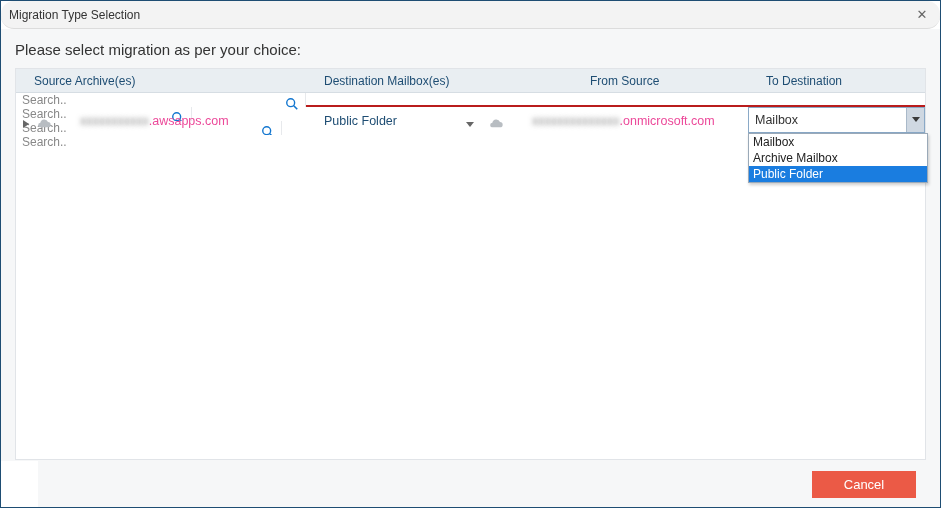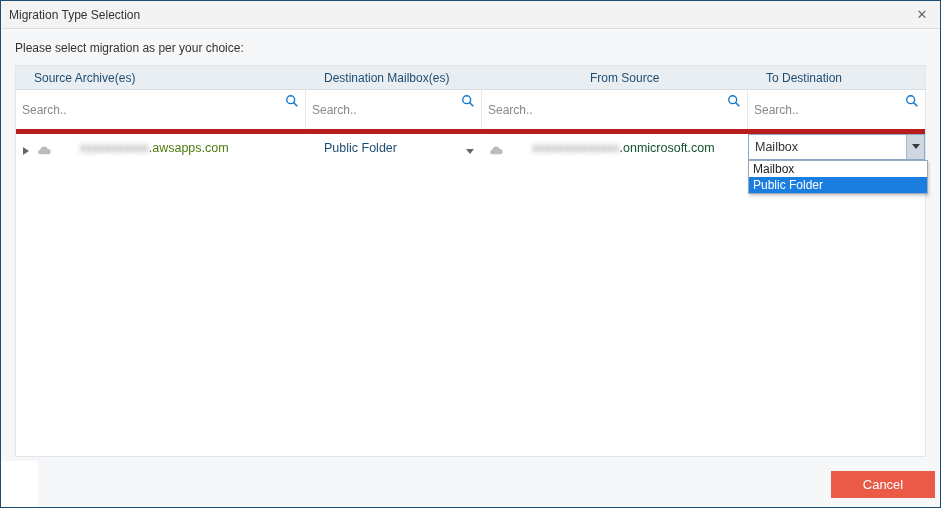--- a/index.html
+++ b/index.html
@@ -1,54 +1,54 @@
 <!DOCTYPE html>
 <html><head>
 <meta charset="utf-8">
 <style>
 * { box-sizing: border-box; margin: 0; padding: 0; font-family: "Segoe UI", Tahoma, sans-serif; }
 html, body { width: 941px; height: 508px; overflow: hidden; }
 .window { width: 941px; height: 508px; border: 1px solid #1e4d73; background: #fff; position: relative; }
-.titlebar { height: 28px; background: #f3f3f3; border-bottom: 1px solid #dcdcdc; display: flex; align-items: center; padding: 0 8px; font-size: 12px; color: #333; }
+.titlebar { height: 28px; background: #f3f3f3; border-bottom: 1px solid #dcdcdc; display: flex; align-items: center; padding: 0 8px; font-size: 12px; color: #333; border-radius: 13px; }
 .titlebar .title { flex: 1; }
 .titlebar .close { width: 20px; text-align: center; color: #666; font-size: 13px; cursor: pointer; }
 .body { padding: 12px 14px 0 14px; background: #f6f7f8; height: calc(100% - 28px - 46px); }
-.prompt { font-size: 12px; color: #333; margin-bottom: 10px; }
+.prompt { font-size: 15px; color: #333; margin-bottom: 10px; }
 .panel { background: #fff; border: 1px solid #e1e4e8; height: calc(100% - 28px); position: relative; }
 .header-row { display: flex; background: #e9eef2; border-bottom: 1px solid #d6dde3; height: 24px; }
 .col { font-size: 12px; color: #1e4d73; display: flex; align-items: center; padding-left: 18px; }
 .c1 { width: 290px; }
 .c2 { width: 176px; }
 .c3 { width: 266px; }
 .c4 { flex: 1; }
-.search-row { display: flex; border-bottom: 5px solid #b91c1c; height: 44px; }
+.search-row { display: flex; border-bottom: 2px solid #b91c1c; height: 14px; flex-direction: column; }
 .search-cell { display: flex; align-items: center; border-right: 1px solid #e7e9ec; position: relative; }
 .search-cell:last-child { border-right: none; }
 .search-cell input { border: none; outline: none; font-size: 12px; color: #333; padding-left: 6px; width: 100%; height: 100%; }
 .search-cell input::placeholder { color: #888; }
 .search-icon { position: absolute; right: 6px; top: 4px; width: 14px; height: 14px; }
 .search-icon svg { width: 14px; height: 14px; }
 .data-row { display: flex; height: 28px; align-items: center; font-size: 12.5px; }
 .cell { display: flex; align-items: center; padding-left: 6px; height: 100%; position: relative; }
 .expander { width: 10px; height: 10px; margin-right: 4px; display: inline-block; }
 .expander svg { width: 8px; height: 10px; vertical-align: middle; }
 .cloud { width: 16px; height: 10px; margin-right: 4px; display: inline-block; }
 .cloud svg { width: 16px; height: 12px; vertical-align: middle; }
 .blur { color: transparent; text-shadow: 0 0 5px rgba(120,120,120,0.9); user-select: none; margin-left: 24px; }
-.src-text { color: #4d7c0f; }
-.dest-text { color: #14532d; }
+.src-text { color: #ec4899; }
+.dest-text { color: #ec4899; }
 .fromsrc-cell { color: #1e4d73; padding-left: 18px; }
 .dd-arrow { position: absolute; right: 8px; top: 10px; width: 8px; height: 6px; }
 .dd-arrow svg { width: 8px; height: 6px; }
 .to-dest-select { position: absolute; left: 0; top: 0; padding-left: 6px; width: 100%; height: 26px; border: 1px solid #8aa9c7; background: #fff; display: flex; align-items: center; font-size: 12.5px; color: #333; }
 .to-dest-select .sel-btn { position: absolute; right: 0; top: 0; width: 18px; height: 24px; background: #cfd8e2; display: flex; align-items: center; justify-content: center; border-left: 1px solid #a9b9c9; }
 .dropdown-list { position: absolute; top: 26px; right: -3px; width: calc(100% + 3px); background: #fff; border: 1px solid #9aa9b8; box-shadow: 1px 2px 3px rgba(0,0,0,0.2); z-index: 5; }
 .dropdown-list .opt { height: 16px; font-size: 12px; padding: 0 4px; display: flex; align-items: center; color: #222; }
 .dropdown-list .opt.selected { background: #1a7de0; color: #fff; }
-.footer { position: absolute; left: 0; right: 0; bottom: 0; height: 46px; background: #f6f7f8; display: flex; align-items: center; justify-content: flex-end; padding-right: 5px; gap: 10px; margin-left: 37px; }
+.footer { position: absolute; left: 0; right: 0; bottom: 0; height: 46px; background: #f6f7f8; display: flex; align-items: center; justify-content: flex-end; padding-right: 24px; gap: 10px; margin-left: 37px; }
 .btn { width: 104px; height: 27px; font-size: 13px; display: flex; align-items: center; justify-content: center; cursor: pointer; }
 .btn-cancel { background: #eb5a46; color: #fff; }
 .migrate-wrap { border: 3px solid #d32024; padding: 2px; }
 .btn-migrate { background: #19a05b; color: #fff; font-weight: 600; }
 </style>
 </head>
 <body>
 <div class="window">
 
   <div class="titlebar">
@@ -147,20 +147,21 @@
           <div class="to-dest-select">
             <span>Mailbox</span>
             <span class="sel-btn">
               <svg viewBox="0 0 8 6" width="8" height="6">
                   <polygon points="0,0 8,0 4,5" fill="#3a3a3a"></polygon>
                 </svg>
             </span>
           </div>
           <div class="dropdown-list">
             <div class="opt">Mailbox</div>
+            <div class="opt">Archive Mailbox</div>
             <div class="opt selected">Public Folder</div>
           </div>
         </div>
 
       </div>
 
     </div>
   </div>
 
   <div class="footer">

